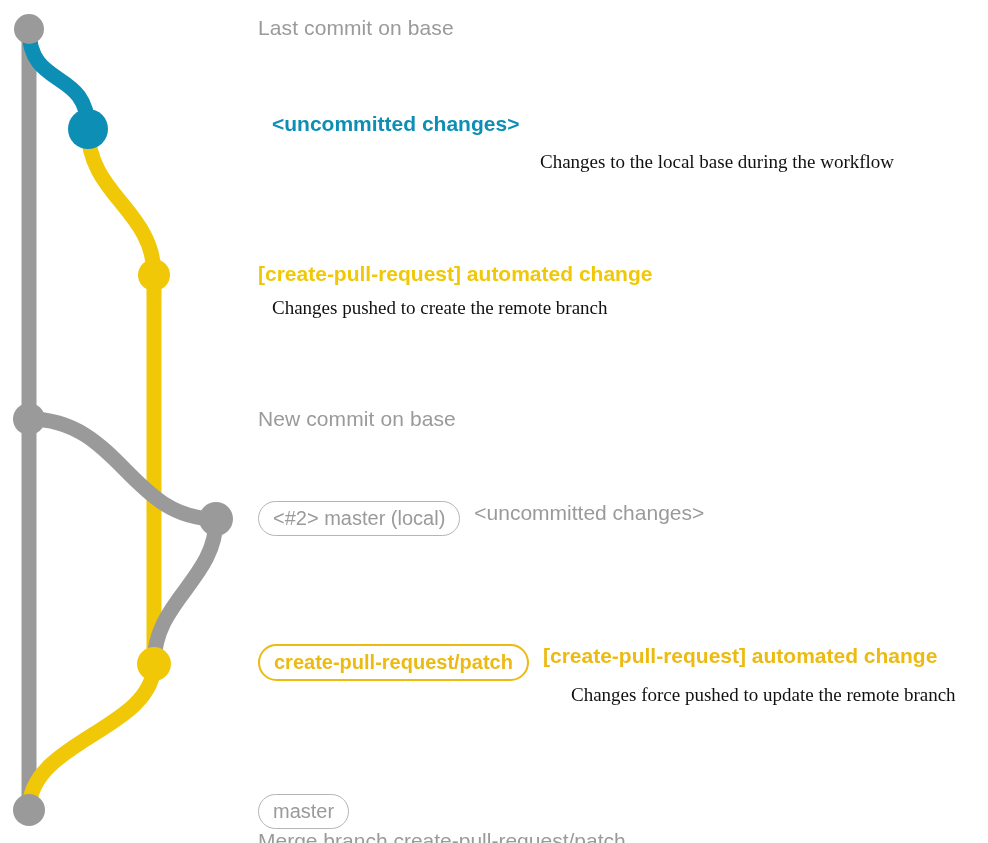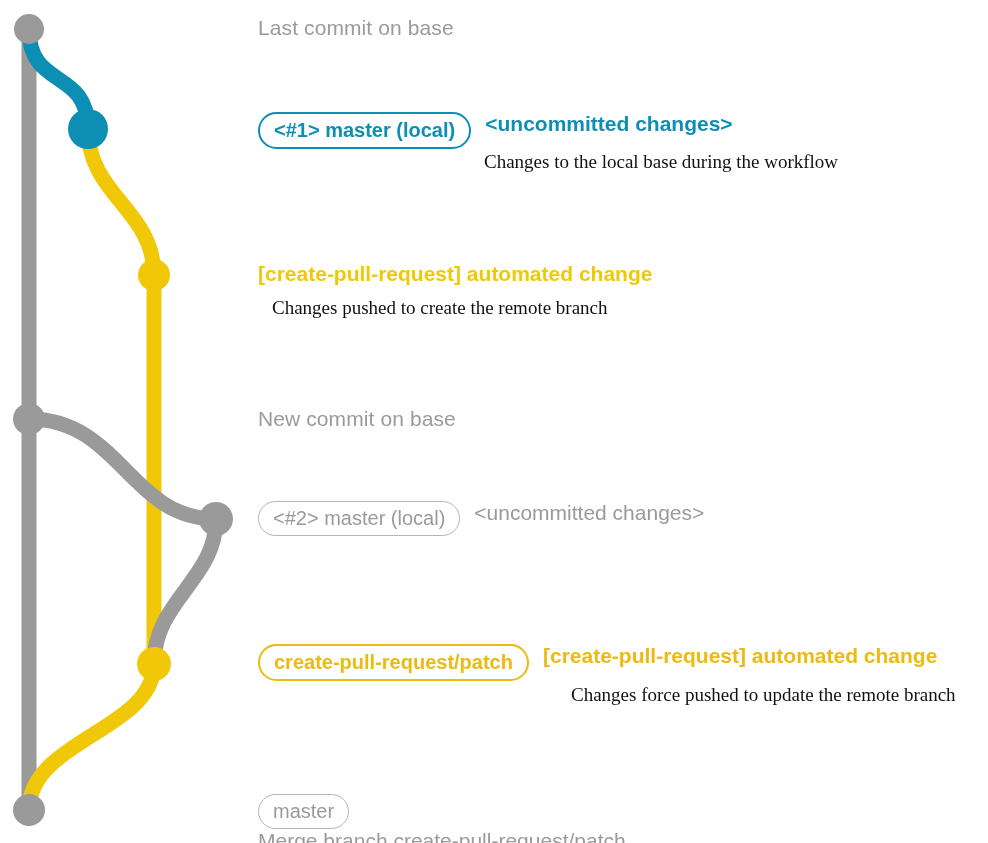--- a/index.html
+++ b/index.html
@@ -94,24 +94,23 @@
     <circle cx="216" cy="519" r="17" fill="#9a9a9a"></circle>
     <circle cx="154" cy="664" r="17" fill="#f0c808"></circle>
     <circle cx="29" cy="810" r="16" fill="#9a9a9a"></circle>
   </svg>
 
   <div class="label-row" style="left:258px; top:16px;">
     <span class="title-text" style="color:#9a9a9a;">Last commit on base</span>
   </div>
 
   <div class="label-row" style="left:258px; top:112px;">
-    <span class="pill pill-strong" style="color:#0d8eb4; border-color:#0d8eb4;">&lt;#1&gt; master (local)</span>
     <span class="subject-text subject-strong" style="color:#0d8eb4; margin-left:14px;">&lt;uncommitted changes&gt;</span>
   </div>
-  <div class="desc-text" style="left:484px; top:151px;">Changes to the local base during the workflow</div>
+  <div class="desc-text" style="left:540px; top:151px;">Changes to the local base during the workflow</div>
 
   <div class="label-row" style="left:258px; top:262px;">
     <span class="subject-text subject-strong" style="color:#f0c808;">[create-pull-request] automated change</span>
   </div>
   <div class="desc-text" style="left:272px; top:297px;">Changes pushed to create the remote branch</div>
 
   <div class="label-row" style="left:258px; top:407px;">
     <span class="title-text" style="color:#9a9a9a;">New commit on base</span>
   </div>
 

